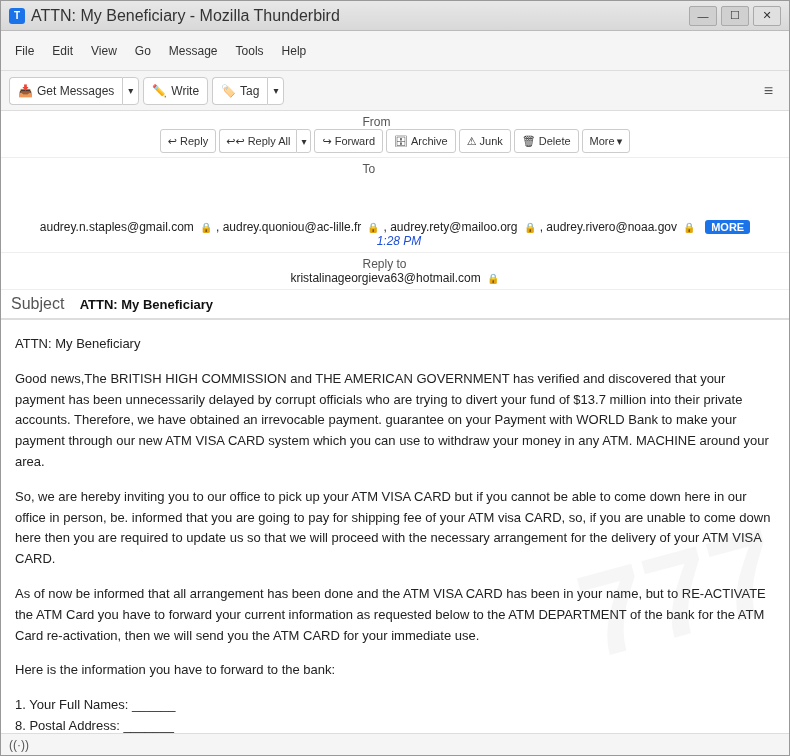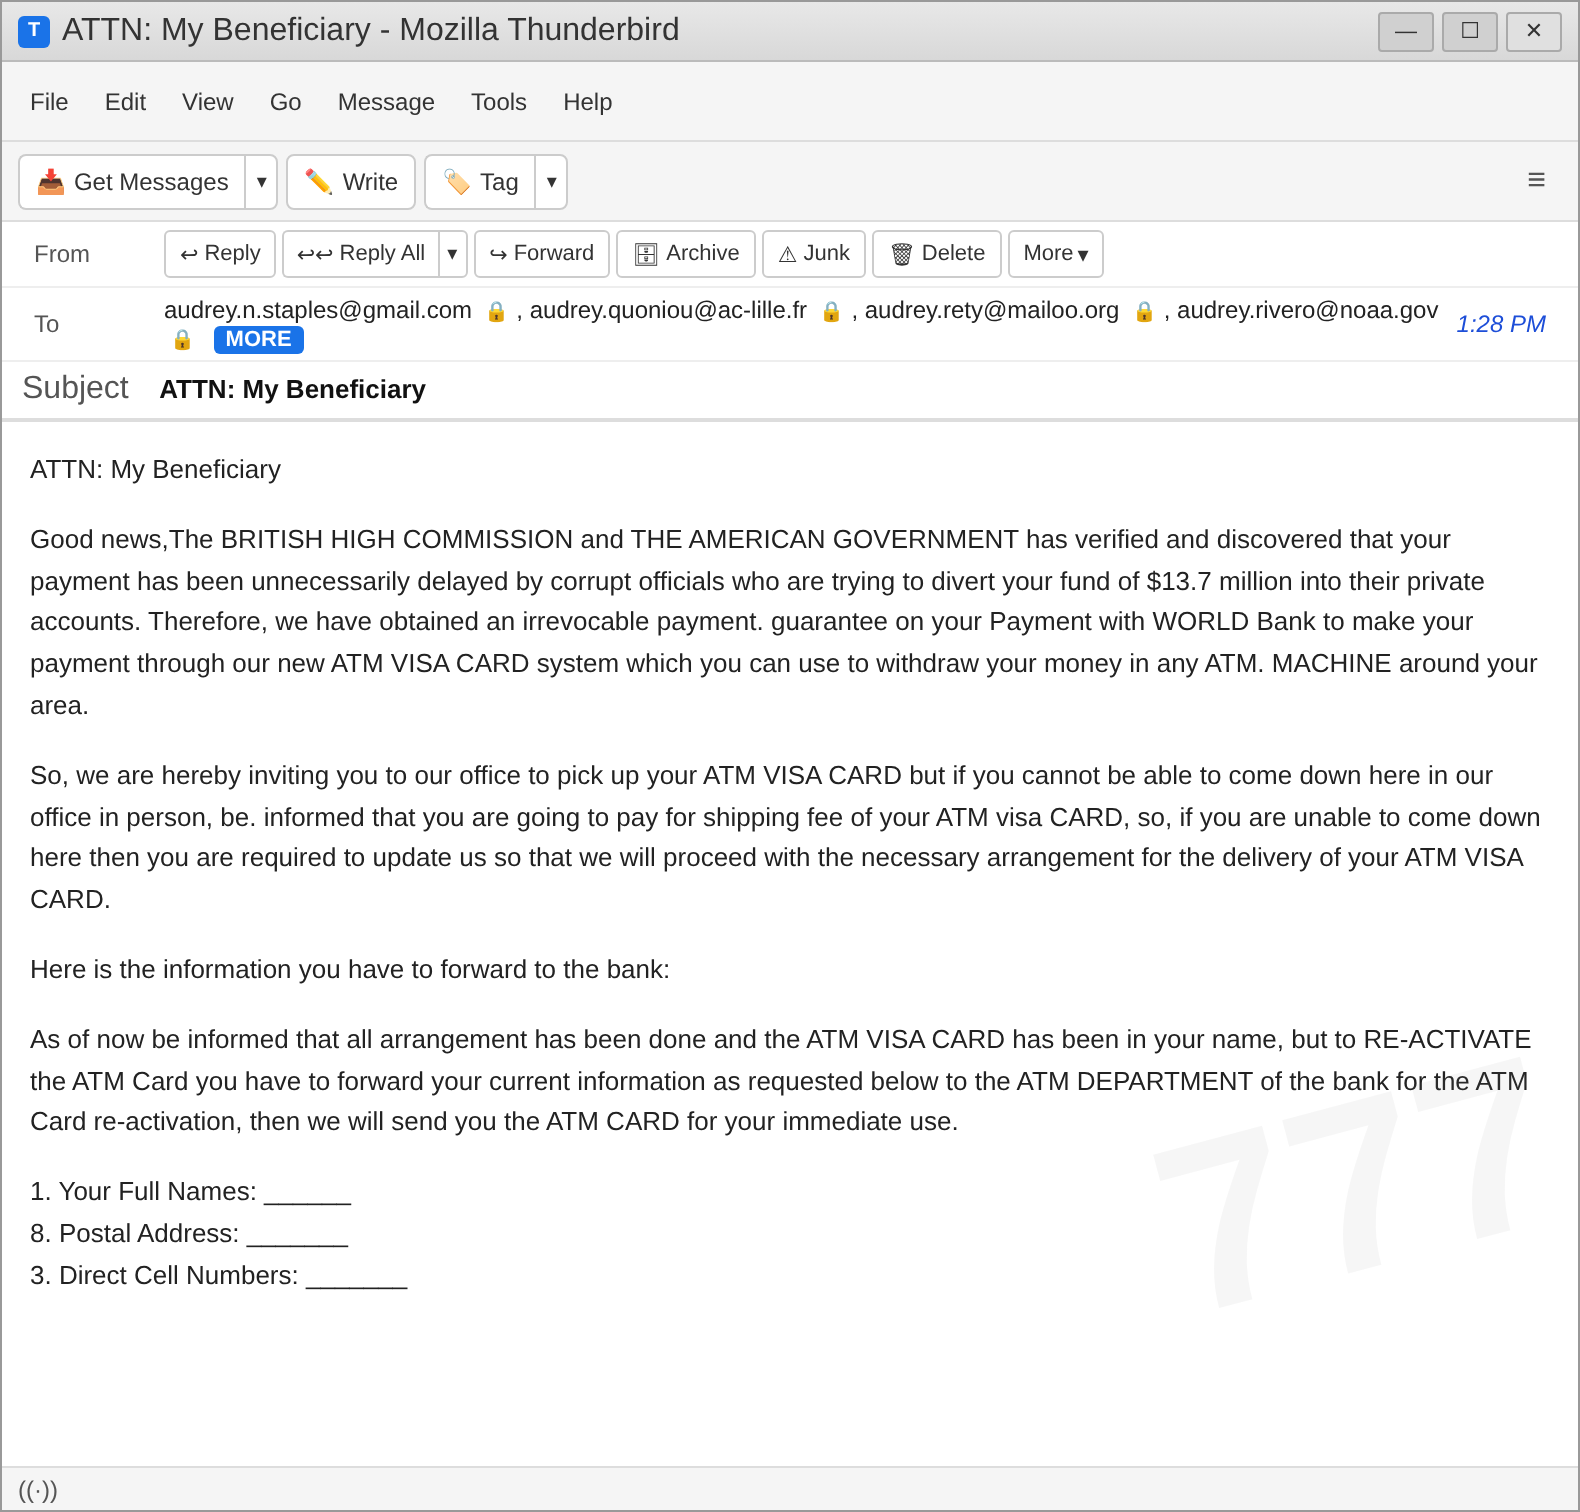--- a/index.html
+++ b/index.html
@@ -169,20 +169,21 @@
       padding: 0;
       flex-shrink: 0;
     }
 
     .header-row {
       display: flex;
       align-items: center;
       padding: 4px 16px;
       border-bottom: 1px solid #eee;
       min-height: 28px;
+      flex-direction: column;
     }
 
     .header-row:last-child { border-bottom: none; }
 
     .header-label {
       color: #555;
       font-size: 12px;
       width: 65px;
       flex-shrink: 0;
     }
@@ -264,20 +265,21 @@
       font-size: 12px;
       color: #1d4ed8;
       margin-left: 8px;
       font-style: italic;
     }
 
     .to-addresses {
       flex: 1;
       font-size: 12px;
       color: #222;
+      margin-top: 44px;
     }
 
     .more-badge {
       background: #1a73e8;
       color: white;
       padding: 1px 6px;
       border-radius: 3px;
       font-size: 11px;
       font-weight: bold;
       margin-left: 6px;
@@ -468,35 +470,42 @@
         <span>audrey.rety@mailoo.org</span>
         <span class="verify-icon">🔒</span>
         <span>, </span>
         <span>audrey.rivero@noaa.gov</span>
         <span class="verify-icon">🔒</span>
         <span class="more-badge">MORE</span>
       </div>
       <span class="timestamp">1:28 PM</span>
     </div>
 
+    <div class="header-row">
+      <span class="header-label">Reply to</span>
+      <span class="header-value">
+        <span>kristalinageorgieva63@hotmail.com</span>
+        <span class="verify-icon">🔒</span>
+      </span>
+    </div>
 
     <div class="subject-row">
       <span class="subject-label">Subject</span>
       <span class="subject-value">ATTN: My Beneficiary</span>
     </div>
   </div>
 
   <div class="email-body">
     <div class="watermark">777</div>
     <div class="email-body-text">
       <p>ATTN: My Beneficiary</p>
       <p>Good news,The BRITISH HIGH COMMISSION and THE AMERICAN GOVERNMENT has verified and discovered that your payment has been unnecessarily delayed by corrupt officials who are trying to divert your fund of $13.7 million into their private accounts. Therefore, we have obtained an irrevocable payment. guarantee on your Payment with WORLD Bank to make your payment through our new ATM VISA CARD system which you can use to withdraw your money in any ATM. MACHINE around your area.</p>
       <p>So, we are hereby inviting you to our office to pick up your ATM VISA CARD but if you cannot be able to come down here in our office in person, be. informed that you are going to pay for shipping fee of your ATM visa CARD, so, if you are unable to come down here then you are required to update us so that we will proceed with the necessary arrangement for the delivery of your ATM VISA CARD.</p>
+      <p>As of now be informed that all arrangement has been done and the ATM VISA CARD has been in your name, but to RE-ACTIVATE the ATM Card you have to forward your current information as requested below to the ATM DEPARTMENT of the bank for the ATM Card re-activation, then we will send you the ATM CARD for your immediate use.</p>
       <p>Here is the information you have to forward to the bank:</p>
-      <p>As of now be informed that all arrangement has been done and the ATM VISA CARD has been in your name, but to RE-ACTIVATE the ATM Card you have to forward your current information as requested below to the ATM DEPARTMENT of the bank for the ATM Card re-activation, then we will send you the ATM CARD for your immediate use.</p>
       <p>
         <span>1. Your Full Names: ______</span><br>
         <span>8. Postal Address: _______</span><br>
         <span>3. Direct Cell Numbers: _______</span><br>
       </p>
     </div>
   </div>
 
   <div class="status-bar">
     <span class="status-icon">((·))</span>

